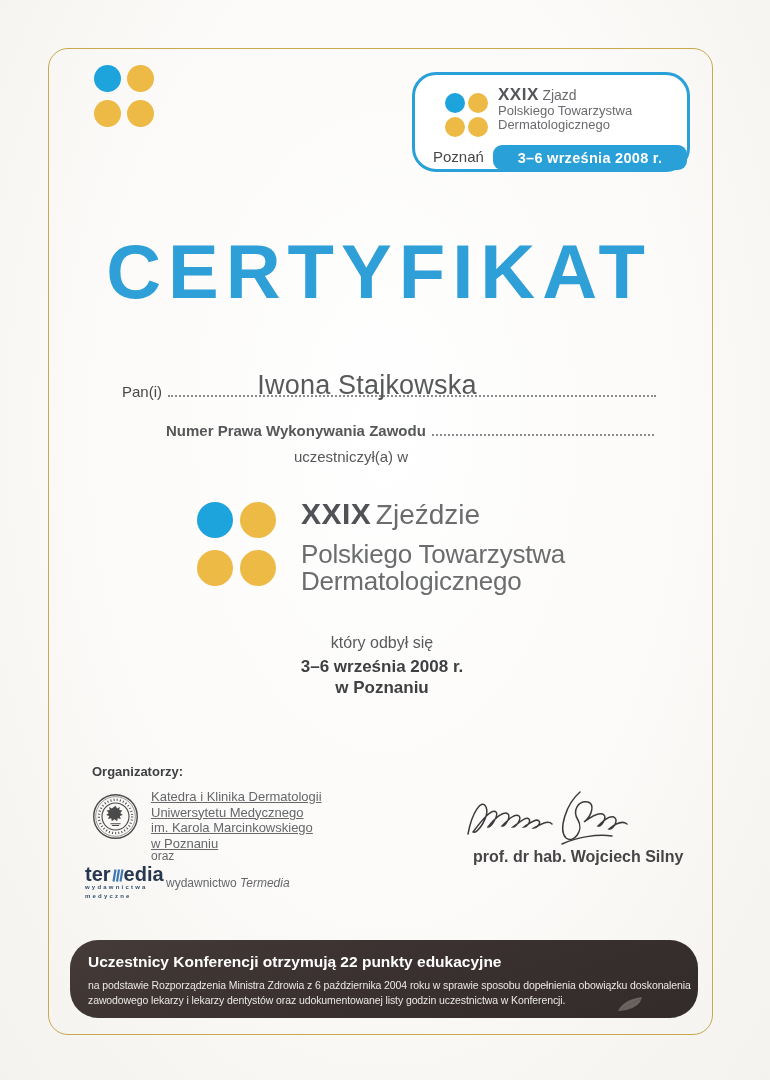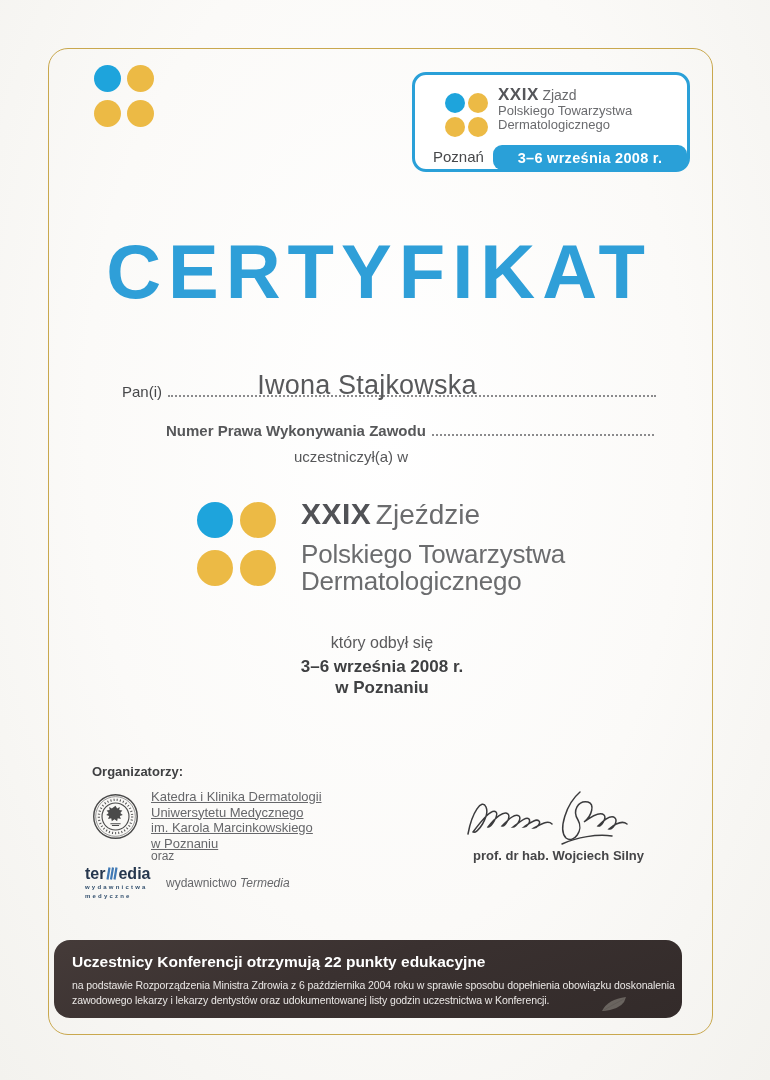--- a/index.html
+++ b/index.html
@@ -14,21 +14,21 @@
   .dot{border-radius:50%;}
   .dot.blue{background:#1ea4dc;}
   .dot.yellow{background:#ecba45;}
   .corner-dots{left:94px;top:65px;grid-gap:8px 6px;}
   .corner-dots .dot{width:27px;height:27px;}
   .mid-dots{left:197px;top:502px;grid-gap:12px 7px;}
   .mid-dots .dot{width:36px;height:36px;}
 
   
   .badge{position:absolute;left:412px;top:72px;width:278px;height:100px;
-         border:3px solid #2aa0d8;border-radius:14px;background:#fff;box-sizing:border-box;}
+         border:3px solid #2aa0d8;border-radius:24px;background:#fff;box-sizing:border-box;}
   .badge-dots{left:30px;top:18px;grid-gap:4px 3px;}
   .badge-dots .dot{width:20px;height:20px;}
   .badge-text{position:absolute;left:83px;top:13px;color:#6a6b6e;font-size:13px;line-height:14.5px;}
   .badge-num{font-size:17px;font-weight:bold;color:#55565a;letter-spacing:.5px;}
   .badge-word{font-size:14px;color:#6a6b6e;}
   .badge-city{position:absolute;left:18px;top:73px;font-size:15px;color:#47484a;}
   .badge-pill{position:absolute;left:78px;top:70px;width:194px;height:25px;background:#2aa0d8;
               border-radius:9px;color:#fff;font-size:14.5px;font-weight:bold;
               display:flex;align-items:center;justify-content:center;letter-spacing:.3px;}
 
@@ -58,32 +58,32 @@
   .held{position:absolute;left:0;top:634px;width:770px;text-align:center;transform:translateX(-3px);}
   .held-l1{font-size:16px;color:#5a5a5c;margin-bottom:4px;}
   .held-l2,.held-l3{font-size:17px;font-weight:bold;color:#3f4042;line-height:21px;}
 
   
   .org-heading{position:absolute;left:92px;top:764px;font-size:13px;font-weight:bold;color:#3f4042;}
   .seal{position:absolute;left:92px;top:793px;}
   .univ{position:absolute;left:151px;top:789px;font-size:13px;line-height:15.5px;color:#66676a;text-decoration:underline;}
   .oraz{position:absolute;left:151px;top:849px;font-size:12px;color:#66676a;}
   .termedia{position:absolute;left:85px;top:866px;width:64px;text-align:left;}
-  .termedia-row{font-size:16px;font-weight:bold;color:#26374e;line-height:16px;white-space:nowrap;}
+  .termedia-row{font-size:20px;font-weight:bold;color:#26374e;line-height:16px;white-space:nowrap;}
   .termedia-sub{font-size:6px;letter-spacing:2.2px;color:#33506e;font-weight:bold;line-height:7px;margin-top:2px;}
   .publisher{position:absolute;left:166px;top:876px;font-size:12px;color:#66676a;}
   .publisher i{font-style:italic;}
 
   
   .sig-scrawl{position:absolute;left:462px;top:782px;}
-  .sig-name{position:absolute;left:473px;top:848px;font-size:13px;font-weight:bold;color:#454547;}
+  .sig-name{position:absolute;left:473px;top:848px;font-size:16px;font-weight:bold;color:#454547;}
   .sig-role{position:absolute;left:473px;top:864px;font-size:12.5px;line-height:14px;color:#5a5a5c;}
 
   
-  .footer-bar{position:absolute;left:54px;top:940px;width:628px;height:78px;border-radius:16px;
+  .footer-bar{position:absolute;left:70px;top:940px;width:628px;height:78px;border-radius:28px;
               background:linear-gradient(160deg,#453b39 0%,#3a3130 45%,#332b2a 100%);color:#fff;}
   .footer-headline{position:absolute;left:18px;top:13px;font-size:15.5px;font-weight:bold;white-space:nowrap;}
   .footer-small{position:absolute;left:18px;top:38px;font-size:10.5px;line-height:15px;
                 color:#eae7e5;letter-spacing:-.1px;white-space:nowrap;}
   .leaf{position:absolute;right:52px;bottom:5px;opacity:.75;}
 </style>
 </head>
 <body>
 
 <div class="page">

